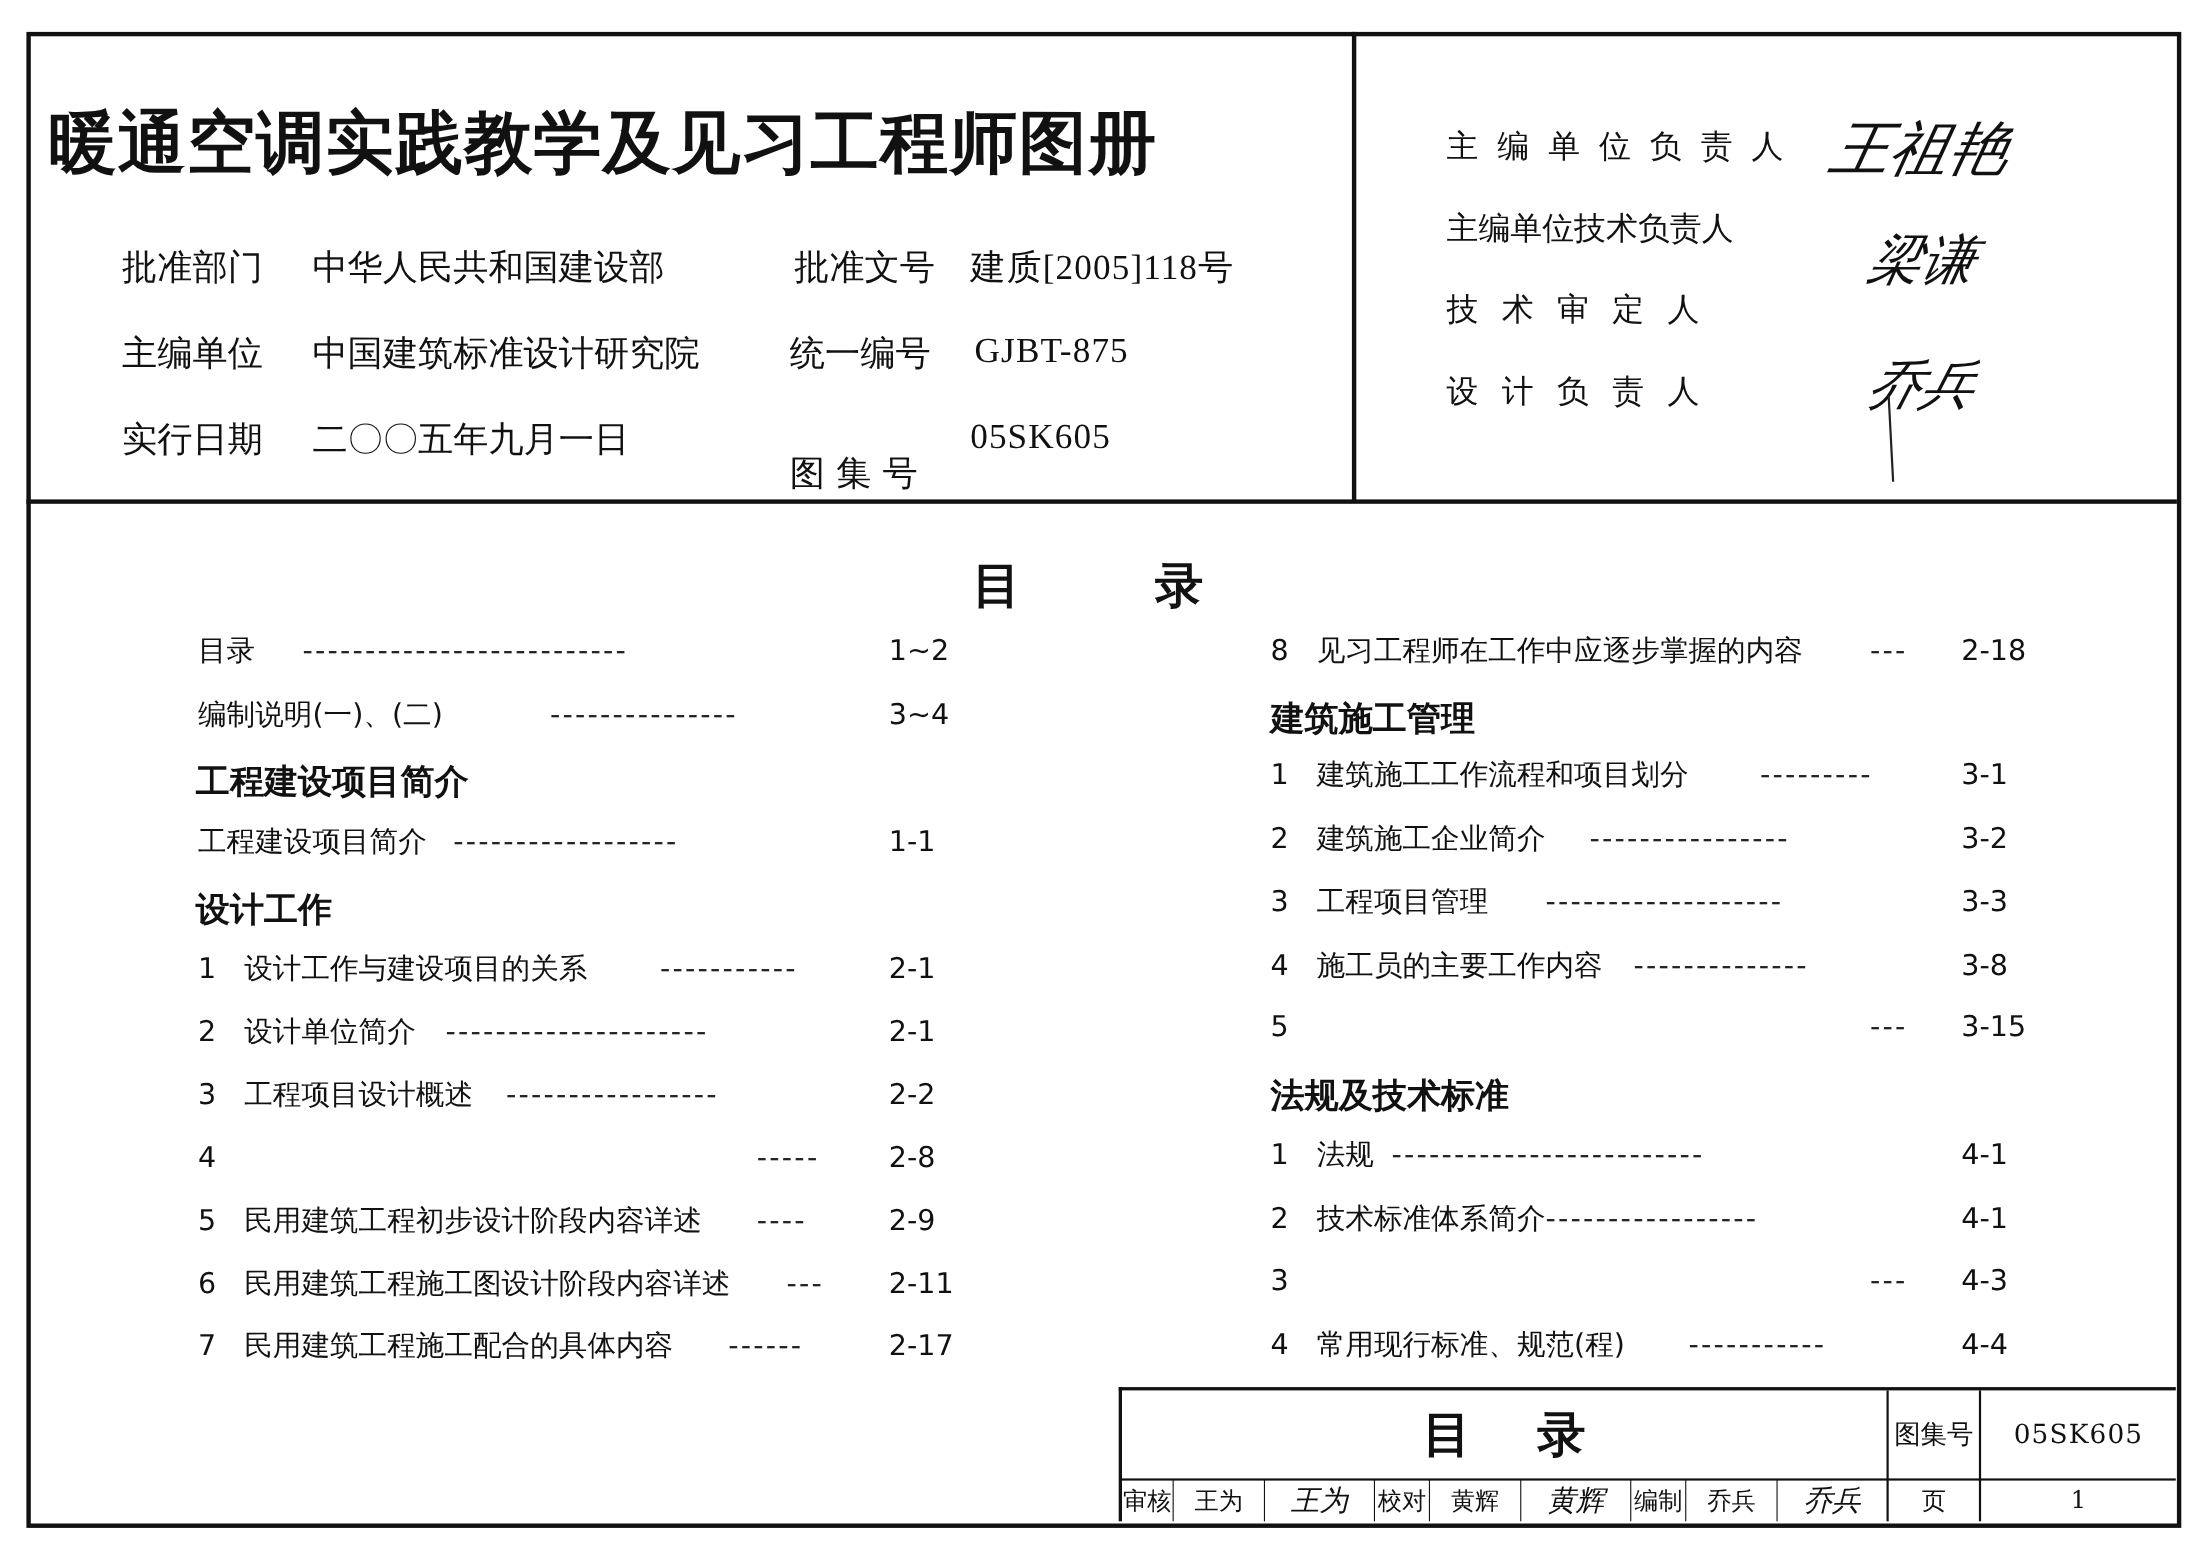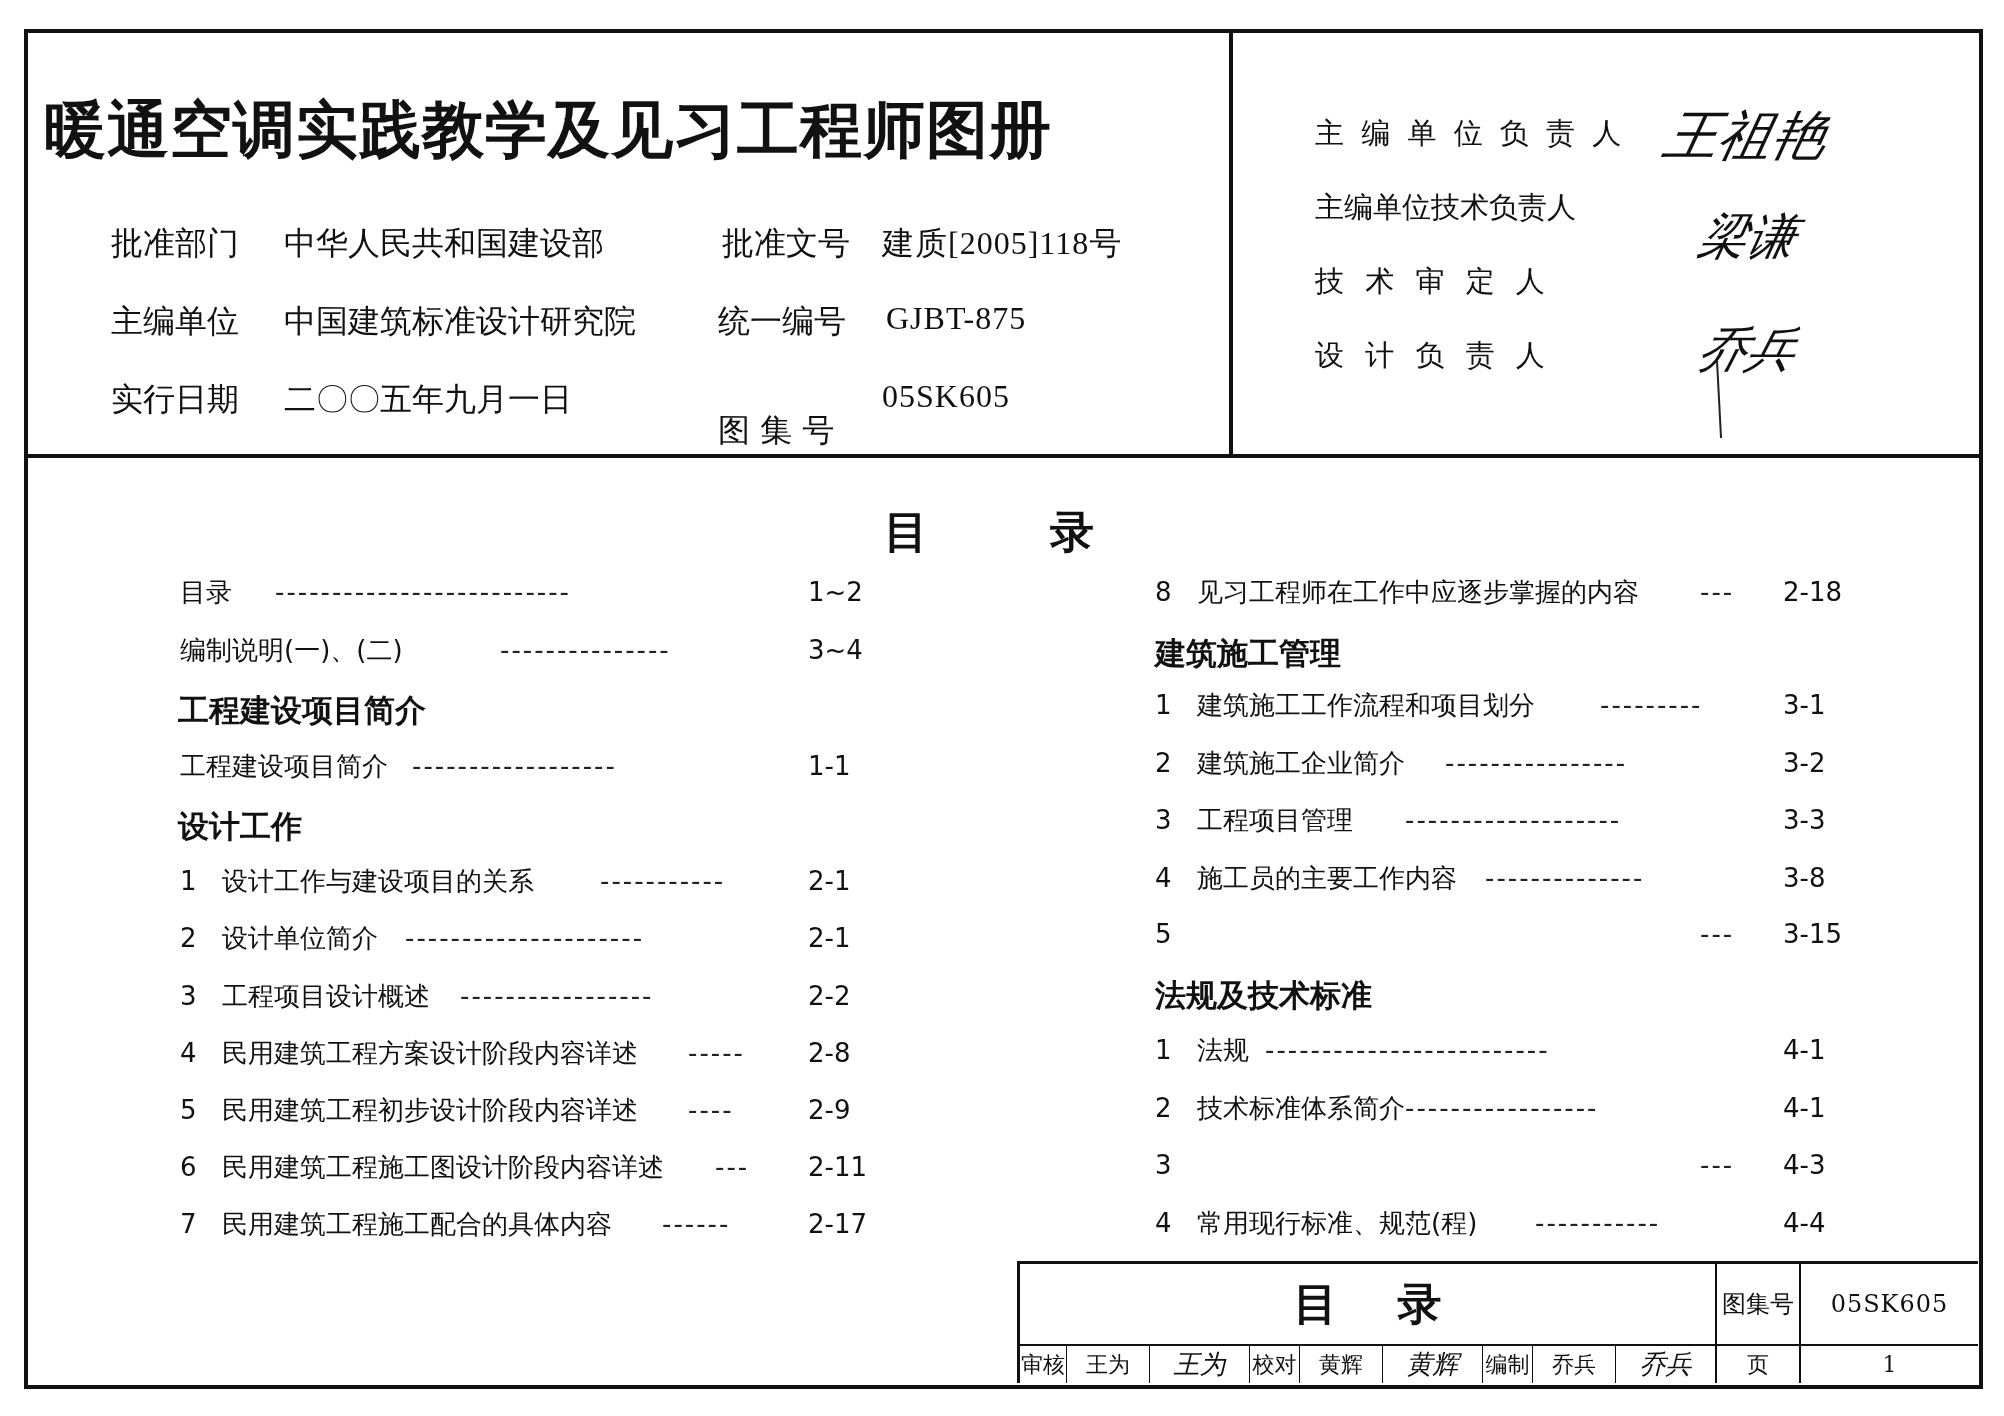--- a/index.html
+++ b/index.html
@@ -115,21 +115,20 @@
     <span class="pg" style="left:628px;">2-1</span>
   </div>
   <div class="row" style="left:180px; top:981px; width:700px;">
     <span class="num">3</span>
     <span class="txt" style="left:42px;">工程项目设计概述</span>
     <span class="dash" style="left:280px;">-----------------</span>
     <span class="pg" style="left:628px;">2-2</span>
   </div>
   <div class="row" style="left:180px; top:1038px; width:700px;">
     <span class="num">4</span>
-    <span class="txt" style="left:42px;">民用建筑工程方案设计阶段内容详述</span>
     <span class="dash" style="left:508px;">-----</span>
     <span class="pg" style="left:628px;">2-8</span>
   </div>
   <div class="row" style="left:180px; top:1095px; width:700px;">
     <span class="num">5</span>
     <span class="txt" style="left:42px;">民用建筑工程初步设计阶段内容详述</span>
     <span class="dash" style="left:508px;">----</span>
     <span class="pg" style="left:628px;">2-9</span>
   </div>
   <div class="row" style="left:180px; top:1152px; width:700px;">

